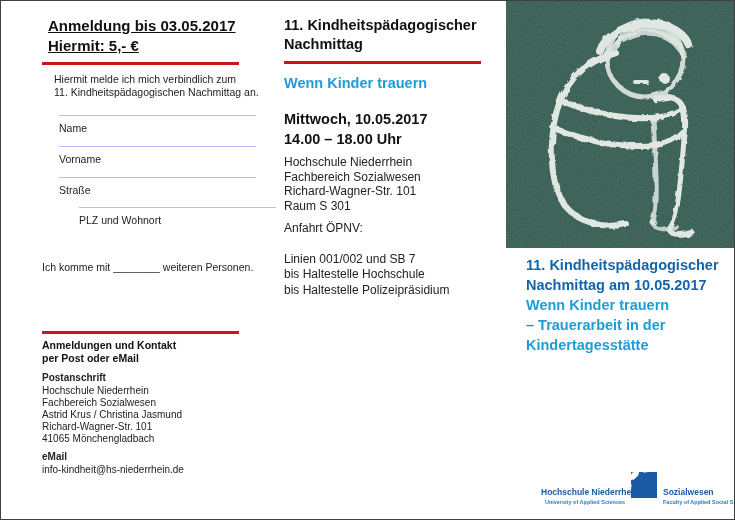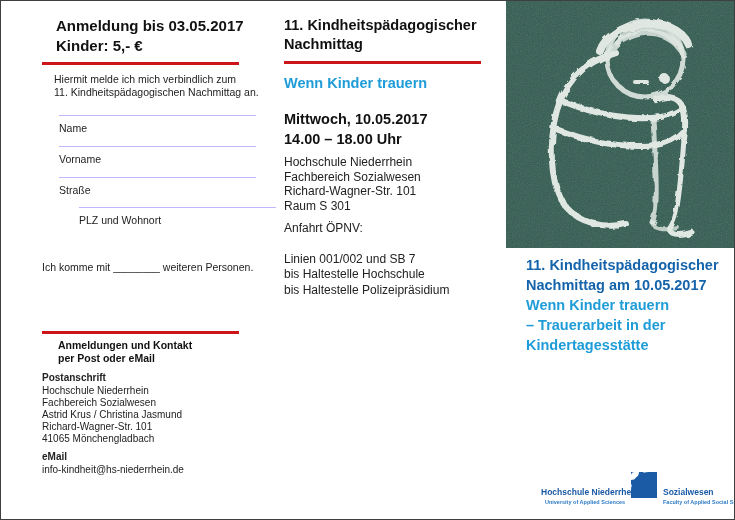--- a/index.html
+++ b/index.html
@@ -33,23 +33,23 @@
   .logo-text { font-size:8.5px; font-weight:bold; color:#1b5aa5; white-space:nowrap; }
   .logo-sub { font-size:5.5px; font-weight:bold; color:#2e7bc4; white-space:nowrap; }
   .logo-mark { position:absolute; left:630px; top:471px; width:26px; height:26px; }
 </style>
 </head>
 <body>
 
 <div class="page">
 
   <section class="col-left">
-    <div class="abs h-big" style="left:14px; top:15px;">
+    <div class="abs h-big" style="left:6px; top:15px;text-decoration:underline;">
       <div>Anmeldung bis 03.05.2017</div>
-      <div>Kinder: 5,- €</div>
+      <div>Hiermit: 5,- €</div>
     </div>
     <div class="rule" style="top:61px;"></div>
     <div class="abs body-sm" style="left:12px; top:72px;">
       <div>Hiermit melde ich mich verbindlich zum</div>
       <div>11. Kindheitspädagogischen Nachmittag an.</div>
     </div>
 
     <div class="field" style="top:114px;">
       <span class="field-label">Name</span>
     </div>
@@ -61,21 +61,21 @@
     </div>
     <div class="field" style="top:206px;margin-left:20px;">
       <span class="field-label">PLZ und Wohnort</span>
     </div>
 
     <div class="abs body-sm" style="left:0; top:260px;">
       <span>Ich komme mit </span><span>________</span><span> weiteren Personen.</span>
     </div>
 
     <div class="rule" style="top:330px;"></div>
-    <div class="abs contact-h" style="left:0; top:338px;margin-left:16px;">
+    <div class="abs contact-h" style="left:0; top:338px;">
       <div>Anmeldungen und Kontakt</div>
       <div>per Post oder eMail</div>
     </div>
     <div class="abs contact-line" style="left:0; top:371px; font-weight:bold;">Postanschrift</div>
     <div class="abs contact-line" style="left:0; top:384px;">
       <div>Hochschule Niederrhein</div>
       <div>Fachbereich Sozialwesen</div>
       <div>Astrid Krus / Christina Jasmund</div>
       <div>Richard-Wagner-Str. 101</div>
       <div>41065 Mönchengladbach</div>

